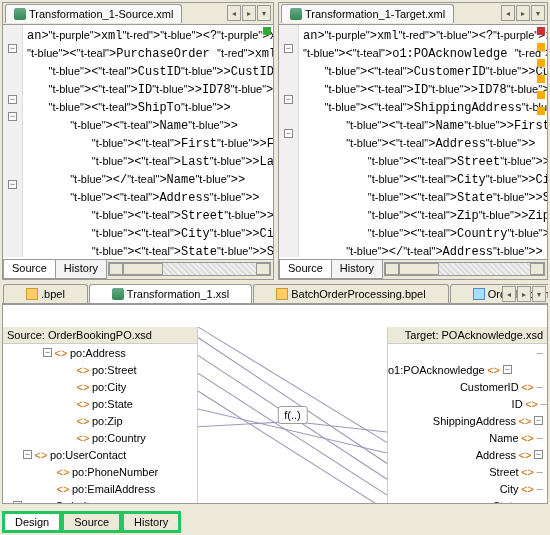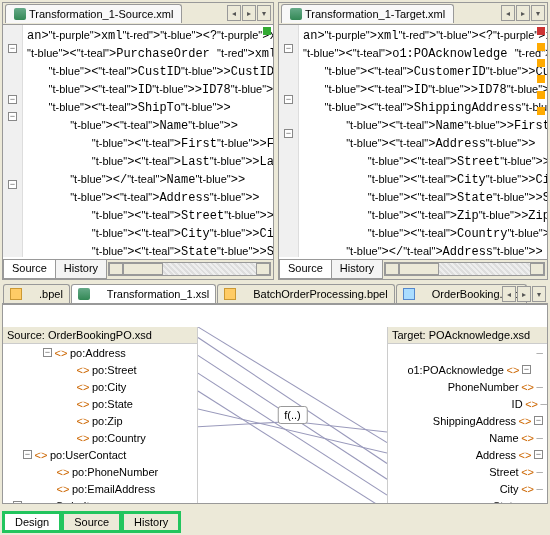--- a/index.html
+++ b/index.html
@@ -21,21 +21,21 @@
 .scroll-h { flex:1; background:repeating-linear-gradient(45deg,#ddd,#ddd 2px,#eee 2px,#eee 4px); border:1px solid #999; margin:2px; height:14px; position:relative;}
 .scroll-thumb{ position:absolute; left:14px; top:0; bottom:0; width:40px; background:#ece9d8; border:1px solid #999;}
 .scroll-h::before,.scroll-h::after{content:"";position:absolute;top:0;bottom:0;width:12px;background:#ece9d8;border:1px solid #999;}
 .scroll-h::before{left:0;} .scroll-h::after{right:0;}
 .icon { width:12px; height:12px; display:inline-block; }
 .xslicon { background:linear-gradient(#6a8,#385); border-radius:2px;}
 .bpelicon{ background:#fc6; border:1px solid #c93;}
 .xsdicon{ background:#adf; border:1px solid #58c;}
 .mapper { position:absolute; left:2px; right:2px; top:304px; height:200px; background:#fff; border:1px solid #999; }
 .mtabs { height:22px; background:#ece9d8; display:flex; align-items:flex-end; position:relative; overflow:hidden; border-bottom:1px solid #999;}
-.mtab { padding:3px 6px; border:1px solid #999; border-bottom:none; background:#ece9d8; display:flex; gap:17px; align-items:center; white-space:nowrap; cursor:pointer; border-radius:3px 3px 0 0; margin-left:1px;}
+.mtab { padding:3px 22px; border:1px solid #999; border-bottom:none; background:#ece9d8; display:flex; gap:3px; align-items:center; white-space:nowrap; cursor:pointer; border-radius:3px 3px 0 0; margin-left:1px;}
 .mtab.active{ background:#fff;align-items:center; }
 .mbody { position:absolute; top:22px; left:0; right:0; bottom:0; display:flex; }
 .tree { width:195px; border-right:1px solid #ccc; overflow:hidden; }
 .treehdr { background:#ece9d8; padding:2px 4px; border-bottom:1px solid #ccc; }
 .canvas { flex:1; position:relative; background:#fff; overflow:hidden; }
 .tree2 { width:160px; border-left:1px solid #ccc; overflow:hidden;}
 .node { display:flex; align-items:center; height:17px; gap:2px; }
 .node .sq { width:9px; height:9px; border:1px solid #888; text-align:center; line-height:7px; font-size:9px; color:#666; cursor:pointer;}
 .node .ic { width:14px; text-align:center; }
 .arrow{ color:#888; font-size:9px;}
@@ -232,33 +232,33 @@
             <line x1="0" y1="61" x2="180" y2="175"></line>
           <line x1="0" y1="78" x2="180" y2="120"></line>
             <line x1="0" y1="95" x2="90" y2="90"></line>
           <line x1="90" y1="90" x2="180" y2="100"></line>
             <line x1="0" y1="0" x2="180" y2="110"></line>
         </g>
       </svg>
       <div class="centerbox">f(..)</div>
     </div>
     <div class="tree2">
-      <div class="treehdr" style="">Target: POAcknowledge.xsd</div>
+      <div class="treehdr" style="text-align:right">Target: POAcknowledge.xsd</div>
       <div id="tgttree">
           <div class="node" style="justify-content: flex-end; padding-right: 4px;">
             <span><target></target></span>
             <span class="arrow">─</span>
           </div>
-          <div class="node" style="justify-content: flex-end; padding-right: 16px;">
+          <div class="node" style="padding-right: 16px;">
             <span>o1:POAcknowledge</span>
             <span class="ic" style="color:#c60">&lt;&gt;</span>
             <span class="sq">−</span>
           </div>
           <div class="node" style="justify-content: flex-end; padding-right: 4px;">
-            <span>PhoneNumber</span>
+            <span>CustomerID</span>
             <span class="ic" style="color:#c60">&lt;&gt;</span>
             <span class="arrow">─</span>
           </div>
           <div class="node" style="justify-content: flex-end; padding-right: 0;">
             <span>ID</span>
             <span class="ic" style="color:#c60">&lt;&gt;</span>
             <span class="arrow">─</span>
           </div>
           <div class="node" style="justify-content: flex-end; padding-right: 4px;">
             <span>ShippingAddress</span>

